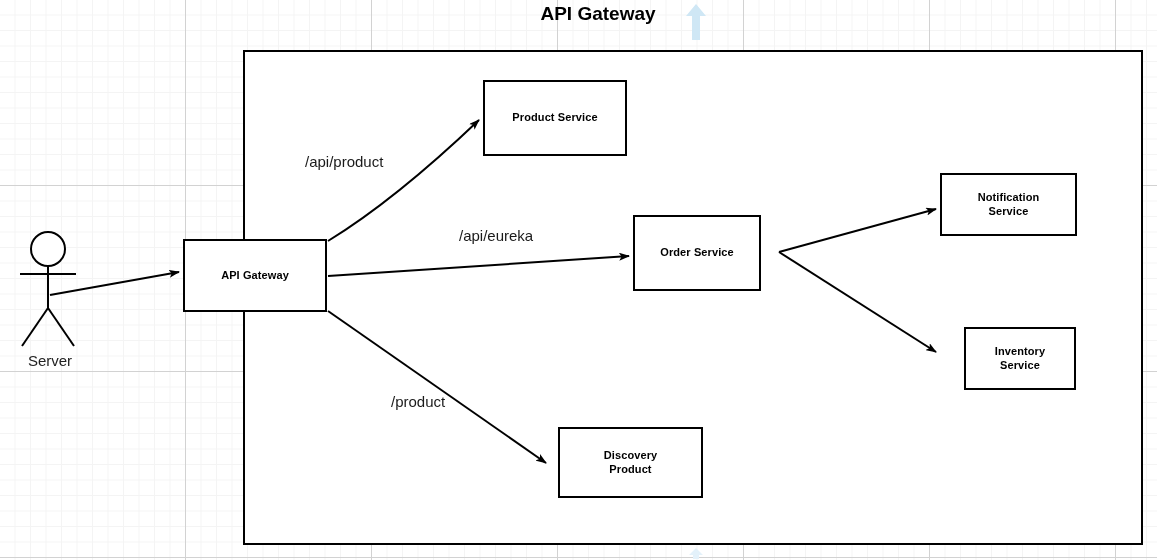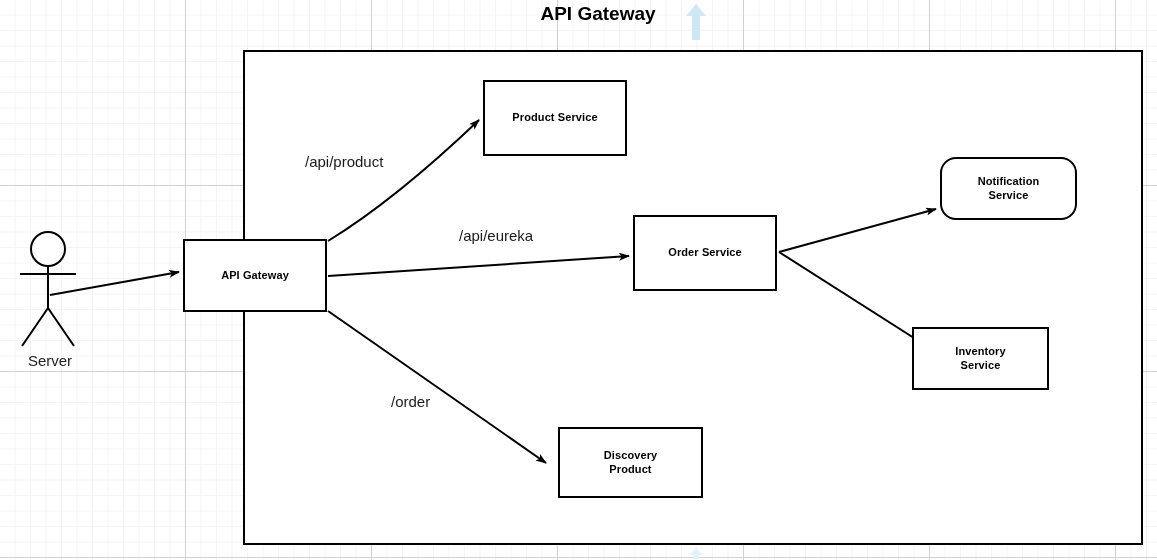--- a/index.html
+++ b/index.html
@@ -56,23 +56,23 @@
     text-align: center;
     font-family: "Liberation Sans", sans-serif;
     font-weight: bold;
     font-size: 11px;
     color: #000000;
     line-height: 1.25;
     letter-spacing: 0.1px;
   }
   .node-api-gateway   { left:183px; top:239px; width:144px; height:73px; }
   .node-product       { left:483px; top:80px;  width:144px; height:76px; }
-  .node-order         { left:633px; top:215px; width:144px; height:76px; }
-  .node-notification  { left:940px; top:157px; width:137px; height:63px;border-radius:16px; }
-  .node-inventory     { left:912px; top:327px; width:137px; height:63px;text-align:center; }
+  .node-order         { left:633px; top:215px; width:128px; height:76px; }
+  .node-notification  { left:940px; top:173px; width:137px; height:63px; }
+  .node-inventory     { left:964px; top:327px; width:112px; height:63px;text-align:center; }
   .node-discovery     { left:558px; top:427px; width:145px; height:71px; }
 
   .page-title {
     position: absolute;
     left: 470px;
     top: 3px;
     width: 256px;
     text-align: center;
     font-family: "Liberation Sans", sans-serif;
     font-weight: bold;
@@ -199,15 +199,15 @@
 
   <div class="node node-discovery">
     <span>
       <span>Discovery</span><br>
       <span>Product</span>
     </span>
   </div>
 
   <div class="edge-label label-product">/api/product</div>
   <div class="edge-label label-order">/api/eureka</div>
-  <div class="edge-label label-eureka">/order</div>
+  <div class="edge-label label-eureka">/product</div>
 
 </div>
 
 </body></html>

